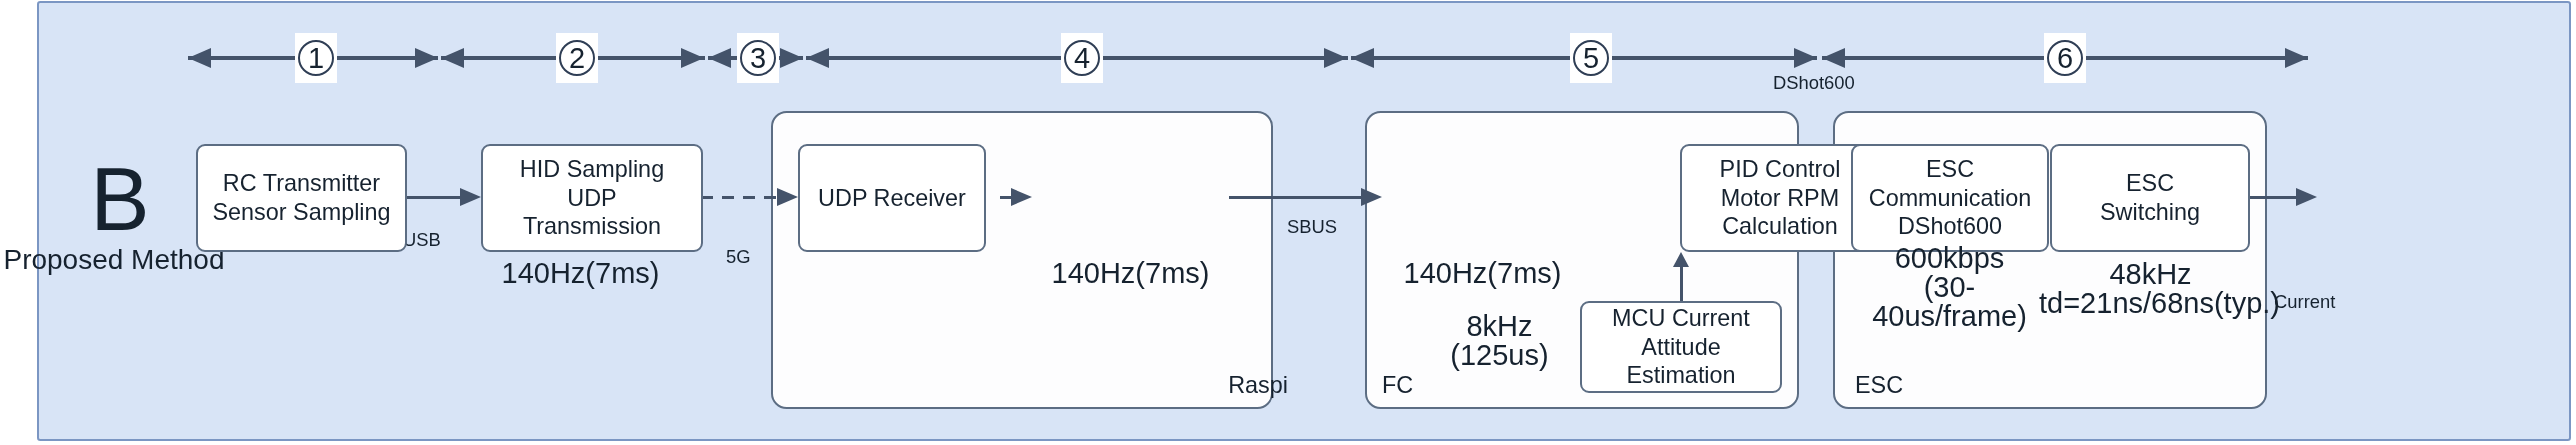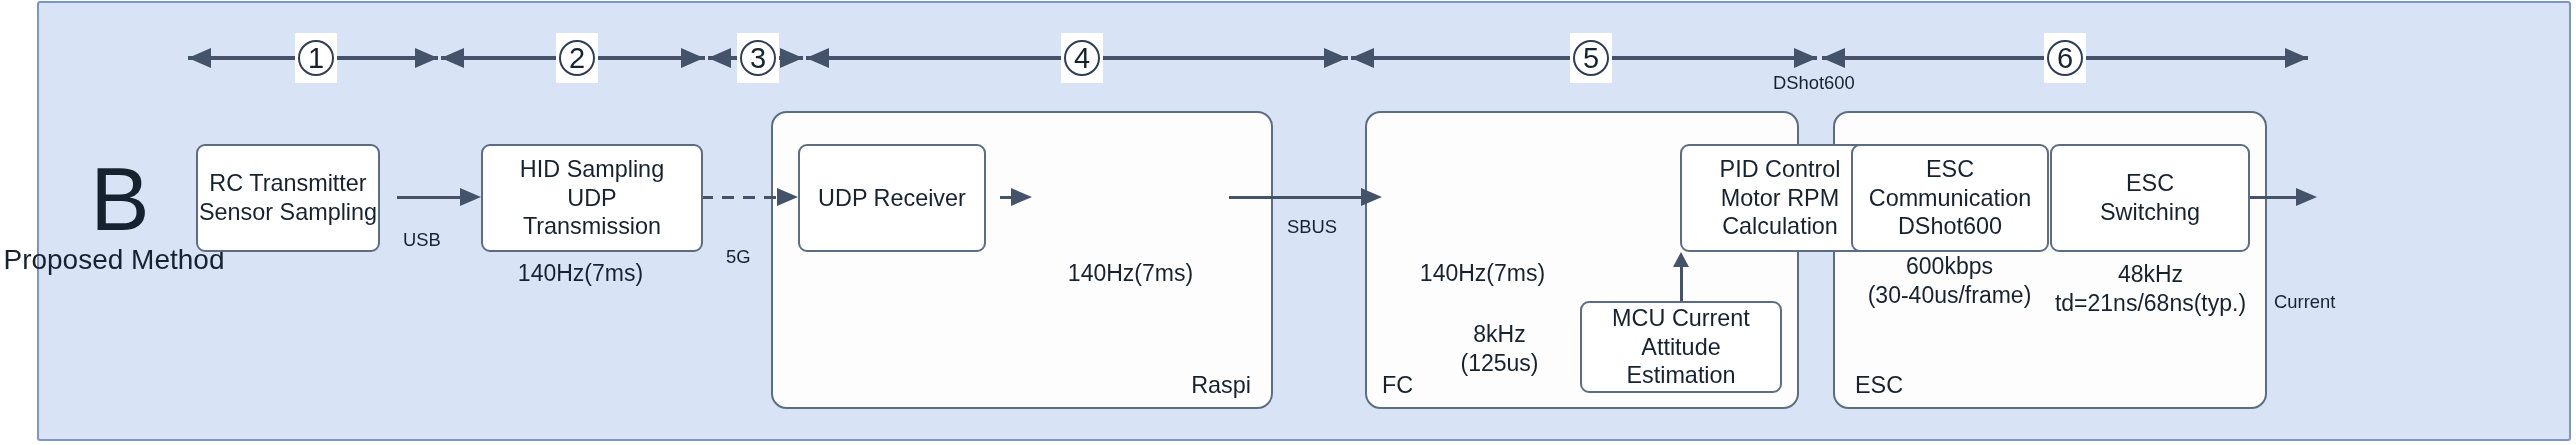--- a/index.html
+++ b/index.html
@@ -25,21 +25,21 @@
        border-bottom:15.6px solid var(--arrow);}
   .vline{position:absolute;width:3.3px;background:var(--arrow);}
   .badge{position:absolute;top:33px;width:42px;height:50px;background:#fff;display:flex;align-items:center;justify-content:center;}
   .badge .circ{width:36px;height:36px;border:2.2px solid #2f3e55;border-radius:50%;box-sizing:border-box;
                display:flex;align-items:center;justify-content:center;font-size:29px;color:var(--ink);}
   .container-box{position:absolute;top:111px;height:298px;box-sizing:border-box;background:var(--container-fill);
                  border:2.8px solid var(--node-border);border-radius:15.6px;}
   .node{position:absolute;top:144px;height:108px;box-sizing:border-box;background:var(--node-fill);
         border:2.8px solid var(--node-border);border-radius:9px;display:flex;align-items:center;justify-content:center;
         text-align:center;font-size:23.4px;line-height:1.22;white-space:pre-line;}
-  .rate{position:absolute;font-size:23px;line-height:29px;text-align:center;white-space:pre-line;}
+  .rate{position:absolute;font-size:29px;line-height:29px;text-align:center;white-space:pre-line;}
   .edge-label{position:absolute;font-size:18.4px;}
   .container-label{position:absolute;font-size:23.4px;}
   .big-letter{position:absolute;left:67px;top:155px;width:106px;text-align:center;font-size:89px;line-height:89px;}
   .method-label{position:absolute;left:0px;top:244px;width:228px;text-align:center;font-size:28px;}
 </style>
 </head>
 <body>
 
 <div class="canvas">
   <div class="panel"></div>
@@ -95,21 +95,21 @@
     </div>
   <div class="badge" style="left:2044px;">
       <div class="circ">6</div>
     </div>
 
   <div class="edge-label" style="left:1773px;top:72px;">DShot600</div>
 
   <div class="container-box" style="left:771px;width:502px;"></div>
   <div class="container-box" style="left:1365px;width:434px;"></div>
   <div class="container-box" style="left:1833px;width:434px;"></div>
-  <div class="container-label" style="left:1101px;top:372px;width:150px;text-align:right;">Raspi</div>
+  <div class="container-label" style="left:1138px;top:372px;width:150px;text-align:right;">Raspi</div>
   <div class="container-label" style="left:1382px;top:372px;">FC</div>
   <div class="container-label" style="left:1855px;top:372px;">ESC</div>
 
   <div class="dline" style="left:397px;width:70px;"></div>
   <div class="cah" style="left:460px;"></div>
 
   <div class="dash" style="left:680px;width:98px;"></div>
   <div class="cah" style="left:777px;"></div>
 
   <div class="dline" style="left:1000px;width:14px;"></div>
@@ -125,41 +125,41 @@
   <div class="cah" style="left:2296px;"></div>
 
   <div class="vline" style="left:1680px;top:265px;height:37px;"></div>
   <div class="uah" style="left:1673px;top:252px;"></div>
 
   <div class="edge-label" style="left:403px;top:229px;">USB</div>
   <div class="edge-label" style="left:726px;top:246px;">5G</div>
   <div class="edge-label" style="left:1287px;top:216px;">SBUS</div>
   <div class="edge-label" style="left:2274px;top:253px;margin-top:38px;">Current</div>
 
-  <div class="node" style="left:196px;width:184px;">RC Transmitter
+  <div class="node" style="left:196px;width:211px;">RC Transmitter
 Sensor Sampling</div>
   <div class="node" style="left:481px;width:222px;">HID Sampling
 UDP
 Transmission</div>
   <div class="node" style="left:798px;width:188px;">UDP Receiver</div>
   <div class="node" style="left:1680px;width:200px;">PID Control
 Motor RPM
 Calculation</div>
   <div class="node" style="left:1580px;width:202px;top:301px;height:92px;">MCU Current
 Attitude
 Estimation</div>
   <div class="node" style="left:1851px;width:198px;">ESC
 Communication
 DShot600</div>
   <div class="node" style="left:2050px;width:200px;">ESC
 Switching</div>
 
   <div class="rate" style="left:497px;width:167px;top:259px;">140Hz(7ms)</div>
   <div class="rate" style="left:1047px;width:167px;top:259px;">140Hz(7ms)</div>
   <div class="rate" style="left:1399px;width:167px;top:259px;">140Hz(7ms)</div>
-  <div class="rate" style="left:1430px;width:139px;top:320px;">8kHz
+  <div class="rate" style="left:1430px;width:139px;top:312px;">8kHz
 (125us)</div>
-  <div class="rate" style="left:1852px;width:195px;top:252px;">600kbps
+  <div class="rate" style="left:1852px;width:195px;top:244px;">600kbps
 (30-40us/frame)</div>
   <div class="rate" style="left:2039px;width:223px;top:260px;">48kHz
 td=21ns/68ns(typ.)</div>
 </div>
 
 
 </body></html>

